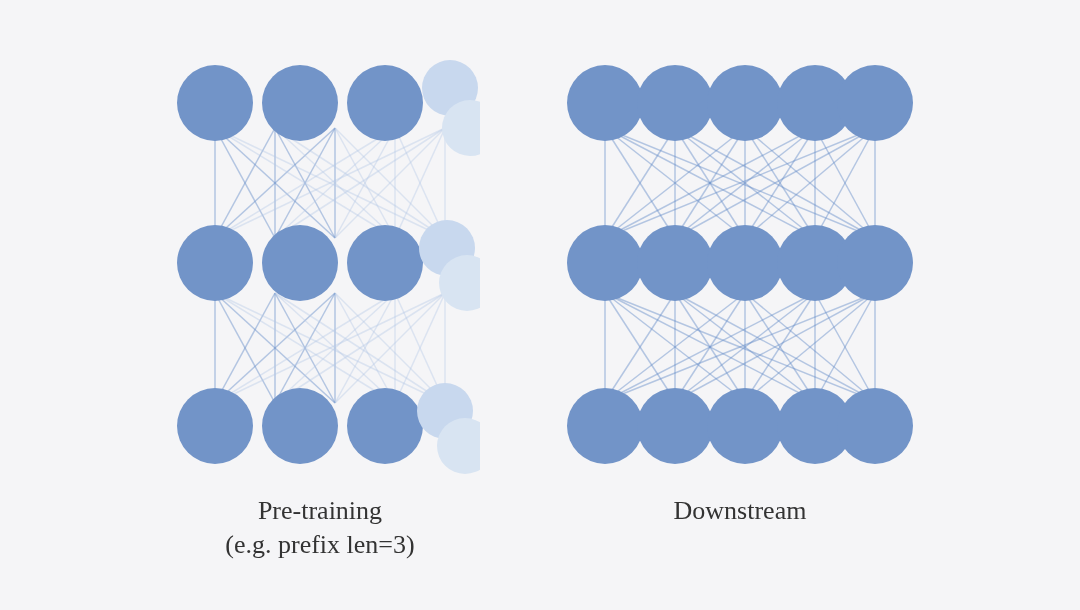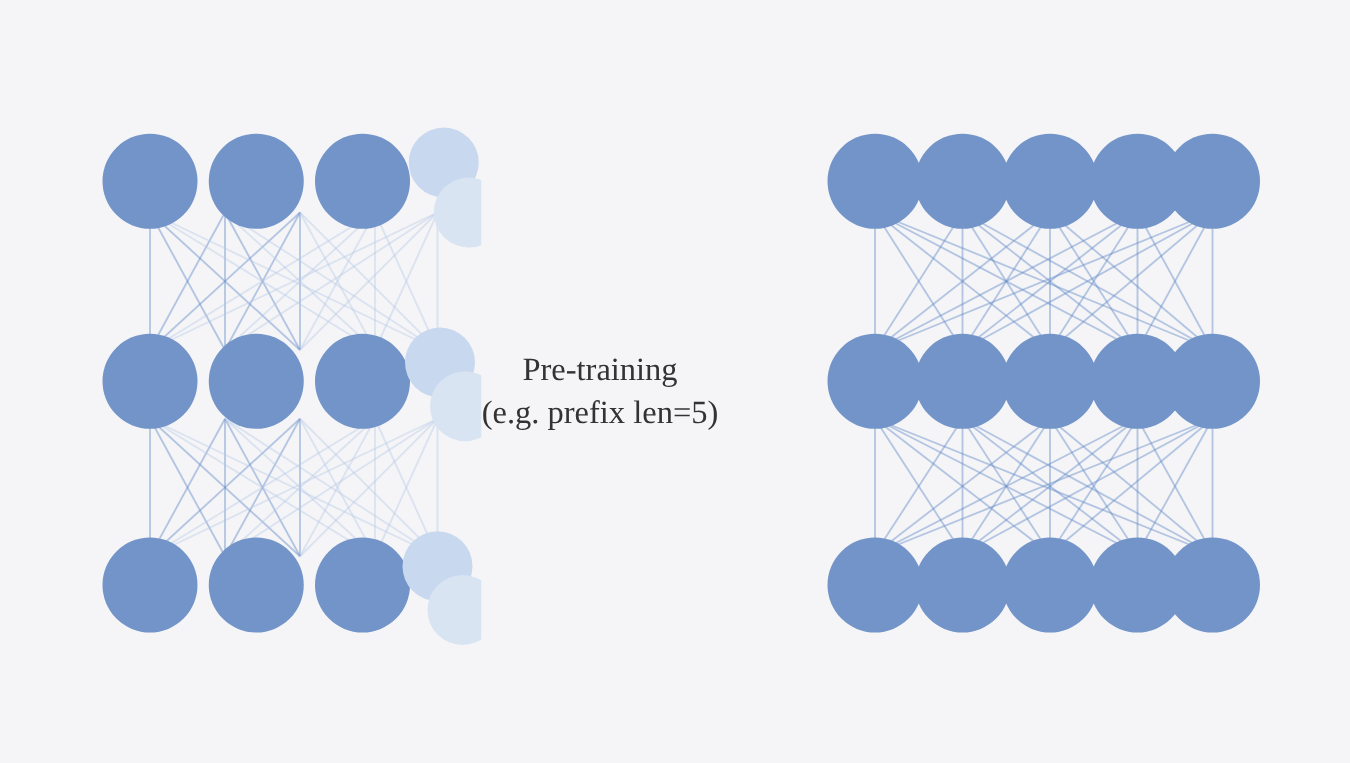--- a/index.html
+++ b/index.html
@@ -15,21 +15,21 @@
     }
     .container {
       display: flex;
       align-items: flex-start;
       justify-content: center;
       gap: 80px;
       padding: 20px;
     }
     .diagram {
       display: flex;
-      flex-direction: row;
+      flex-direction: column;
       align-items: center;
       font-family: Liberation Serif, serif;
     }
     .network-svg {
       display: block;
     }
     .caption {
       margin-top: 16px;
       text-align: center;
       font-size: 26px;
@@ -123,21 +123,21 @@
 
       <circle cx="55" cy="378" r="38" fill="#7294c8"></circle>
       <circle cx="140" cy="378" r="38" fill="#7294c8"></circle>
       <circle cx="225" cy="378" r="38" fill="#7294c8"></circle>
 
       <circle cx="285" cy="363" r="28" fill="#c8d8ee"></circle>
       <circle cx="305" cy="398" r="28" fill="#d8e4f2"></circle>
     </svg>
     <div class="caption">
       <div>Pre-training</div>
-      <div>(e.g. prefix len=5)</div>
+      <div>(e.g. prefix len=3)</div>
     </div>
   </div>
 
   <div class="diagram">
     <svg class="network-svg" width="360" height="430" viewBox="0 0 360 430">
 
       <g stroke="rgba(100,140,200,0.45)" stroke-width="1.5" fill="none">
         <line x1="45" y1="353" x2="45" y2="245"></line>
         <line x1="45" y1="353" x2="115" y2="245"></line>
         <line x1="45" y1="353" x2="185" y2="245"></line>
@@ -205,16 +205,17 @@
       <circle cx="255" cy="215" r="38" fill="#7294c8"></circle>
       <circle cx="315" cy="215" r="38" fill="#7294c8"></circle>
 
       <circle cx="45" cy="378" r="38" fill="#7294c8"></circle>
       <circle cx="115" cy="378" r="38" fill="#7294c8"></circle>
       <circle cx="185" cy="378" r="38" fill="#7294c8"></circle>
       <circle cx="255" cy="378" r="38" fill="#7294c8"></circle>
       <circle cx="315" cy="378" r="38" fill="#7294c8"></circle>
     </svg>
     <div class="caption">
+      <div>Downstream</div>
     </div>
   </div>
 
 </div>
 
 </body></html>

